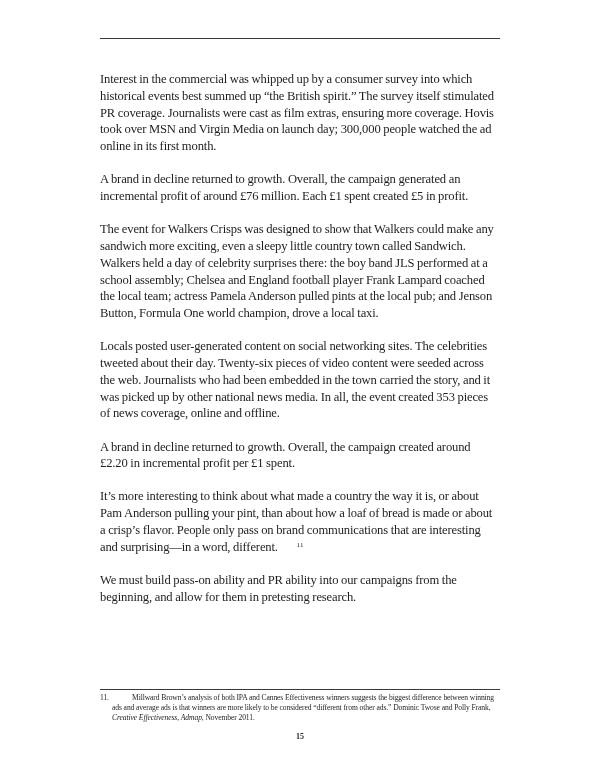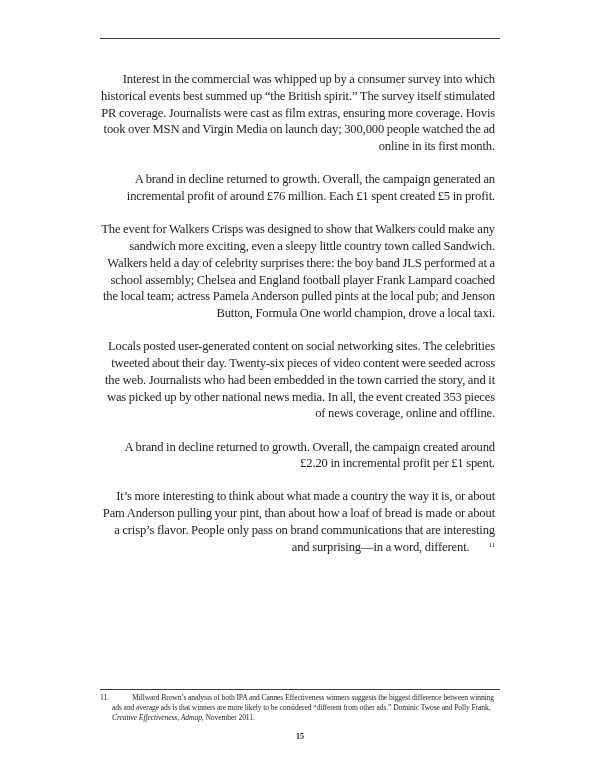--- a/index.html
+++ b/index.html
@@ -28,21 +28,20 @@
     left: 100px;
     top: 71px;
     width: 395px;
     font-size: 12.6px;
     line-height: 16.8px;
     letter-spacing: -0.15px;
     word-spacing: -0.3px;
   }
   .body-text p {
     margin: 0 0 16.3px 0;
-    text-align: right;
   }
   sup.fnref {
     font-size: 7px;
     line-height: 0;
     vertical-align: 4px;
     margin-left: 19px;
   }
   .footnote-rule {
     position: absolute;
     left: 100px;
@@ -84,20 +83,21 @@
 
 <div class="top-rule"></div>
 
 <div class="body-text">
   <p>Interest in the commercial was whipped up by a consumer survey into which historical events best summed up “the British spirit.” The survey itself stimulated PR coverage. Journalists were cast as film extras, ensuring more coverage. Hovis took over MSN and Virgin Media on launch day; 300,000 people watched the ad online in its first month.</p>
   <p>A brand in decline returned to growth. Overall, the campaign generated an incremental profit of around £76 million. Each £1 spent created £5 in profit.</p>
   <p>The event for Walkers Crisps was designed to show that Walkers could make any sandwich more exciting, even a sleepy little country town called Sandwich. Walkers held a day of celebrity surprises there: the boy band JLS performed at a school assembly; Chelsea and England football player Frank Lampard coached the local team; actress Pamela Anderson pulled pints at the local pub; and Jenson Button, Formula One world champion, drove a local taxi.</p>
   <p>Locals posted user-generated content on social networking sites. The celebrities tweeted about their day. Twenty-six pieces of video content were seeded across the web. Journalists who had been embedded in the town carried the story, and it was picked up by other national news media. In all, the event created 353 pieces of news coverage, online and offline.</p>
   <p>A brand in decline returned to growth. Overall, the campaign created around £2.20 in incremental profit per £1 spent.</p>
   <p><span>It’s more interesting to think about what made a country the way it is, or about Pam Anderson pulling your pint, than about how a loaf of bread is made or about a crisp’s flavor. People only pass on brand communications that are interesting and surprising—in a word, different.</span><sup class="fnref">11</sup></p>
+  <p>We must build pass-on ability and PR ability into our campaigns from the beginning, and allow for them in pretesting research.</p>
 </div>
 
 <div class="footnote-rule"></div>
 
 <div class="footnote">
   <span class="fn-num">11.</span><span>Millward Brown’s analysis of both IPA and Cannes Effectiveness winners suggests the biggest difference between winning ads and average ads is that winners are more likely to be considered “different from other ads.” Dominic Twose and Polly Frank, </span><em>Creative Effectiveness</em><span>, </span><em>Admap</em><span>, November 2011.</span>
 </div>
 
 <div class="page-number">15</div>
 

